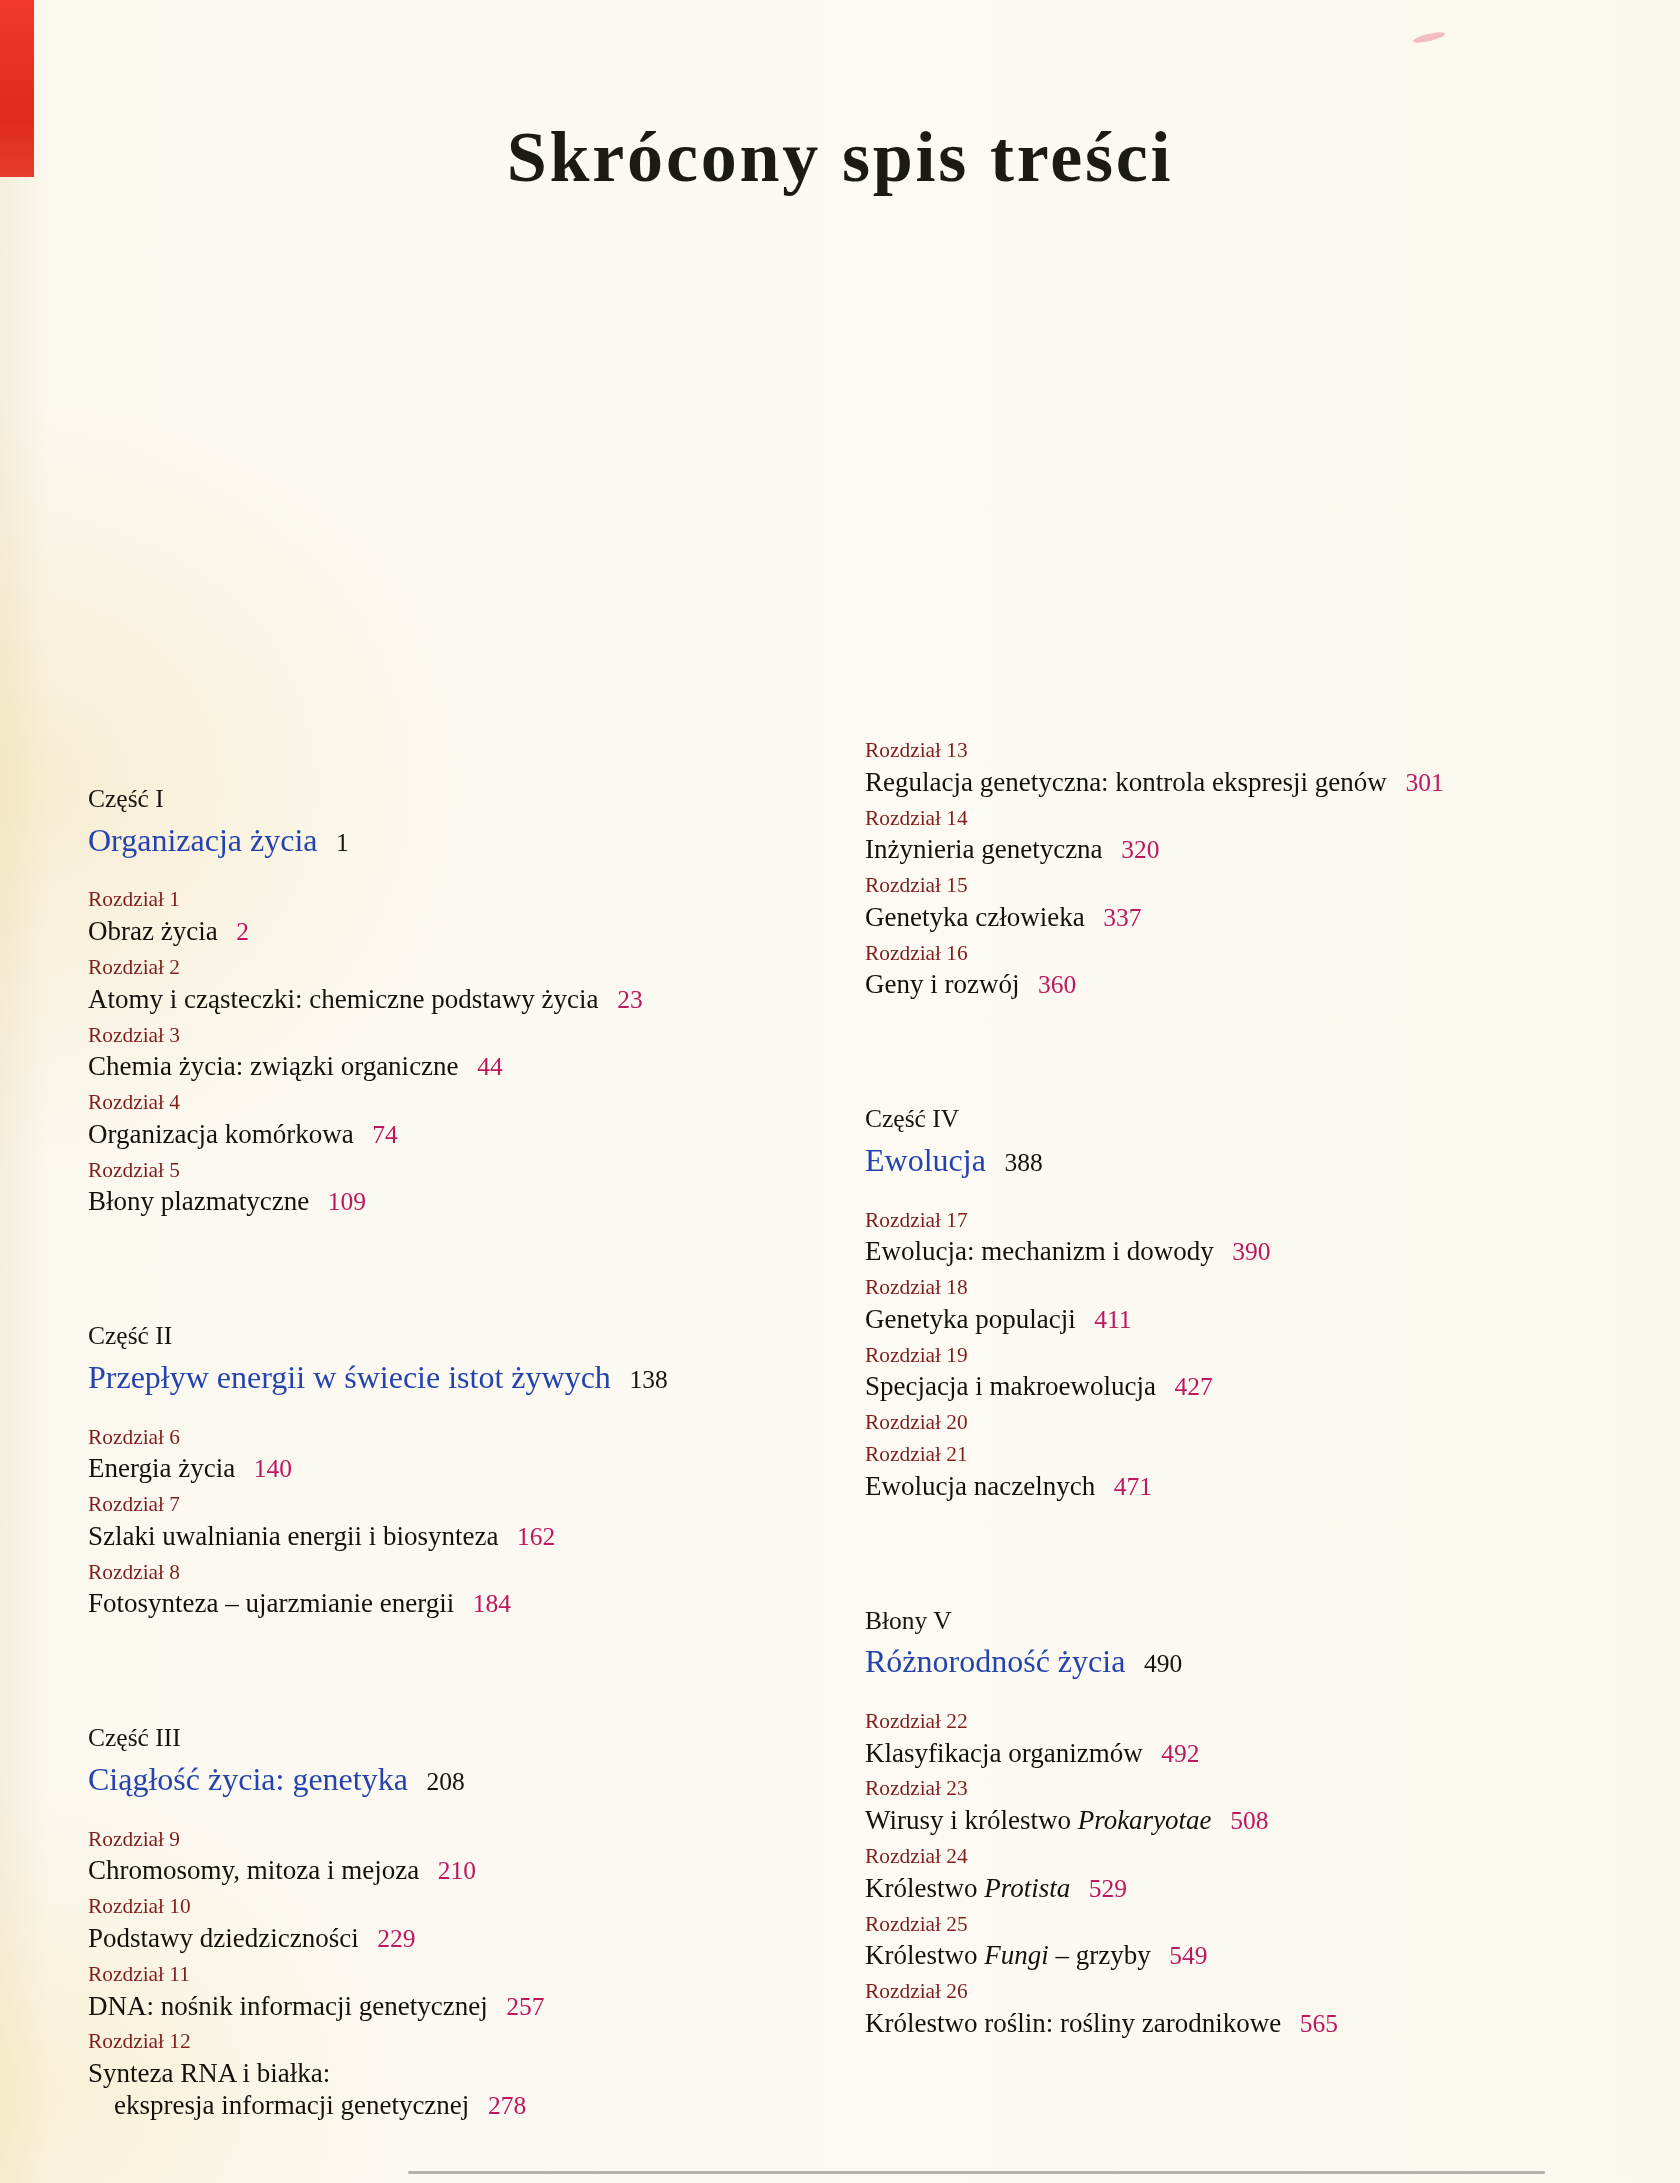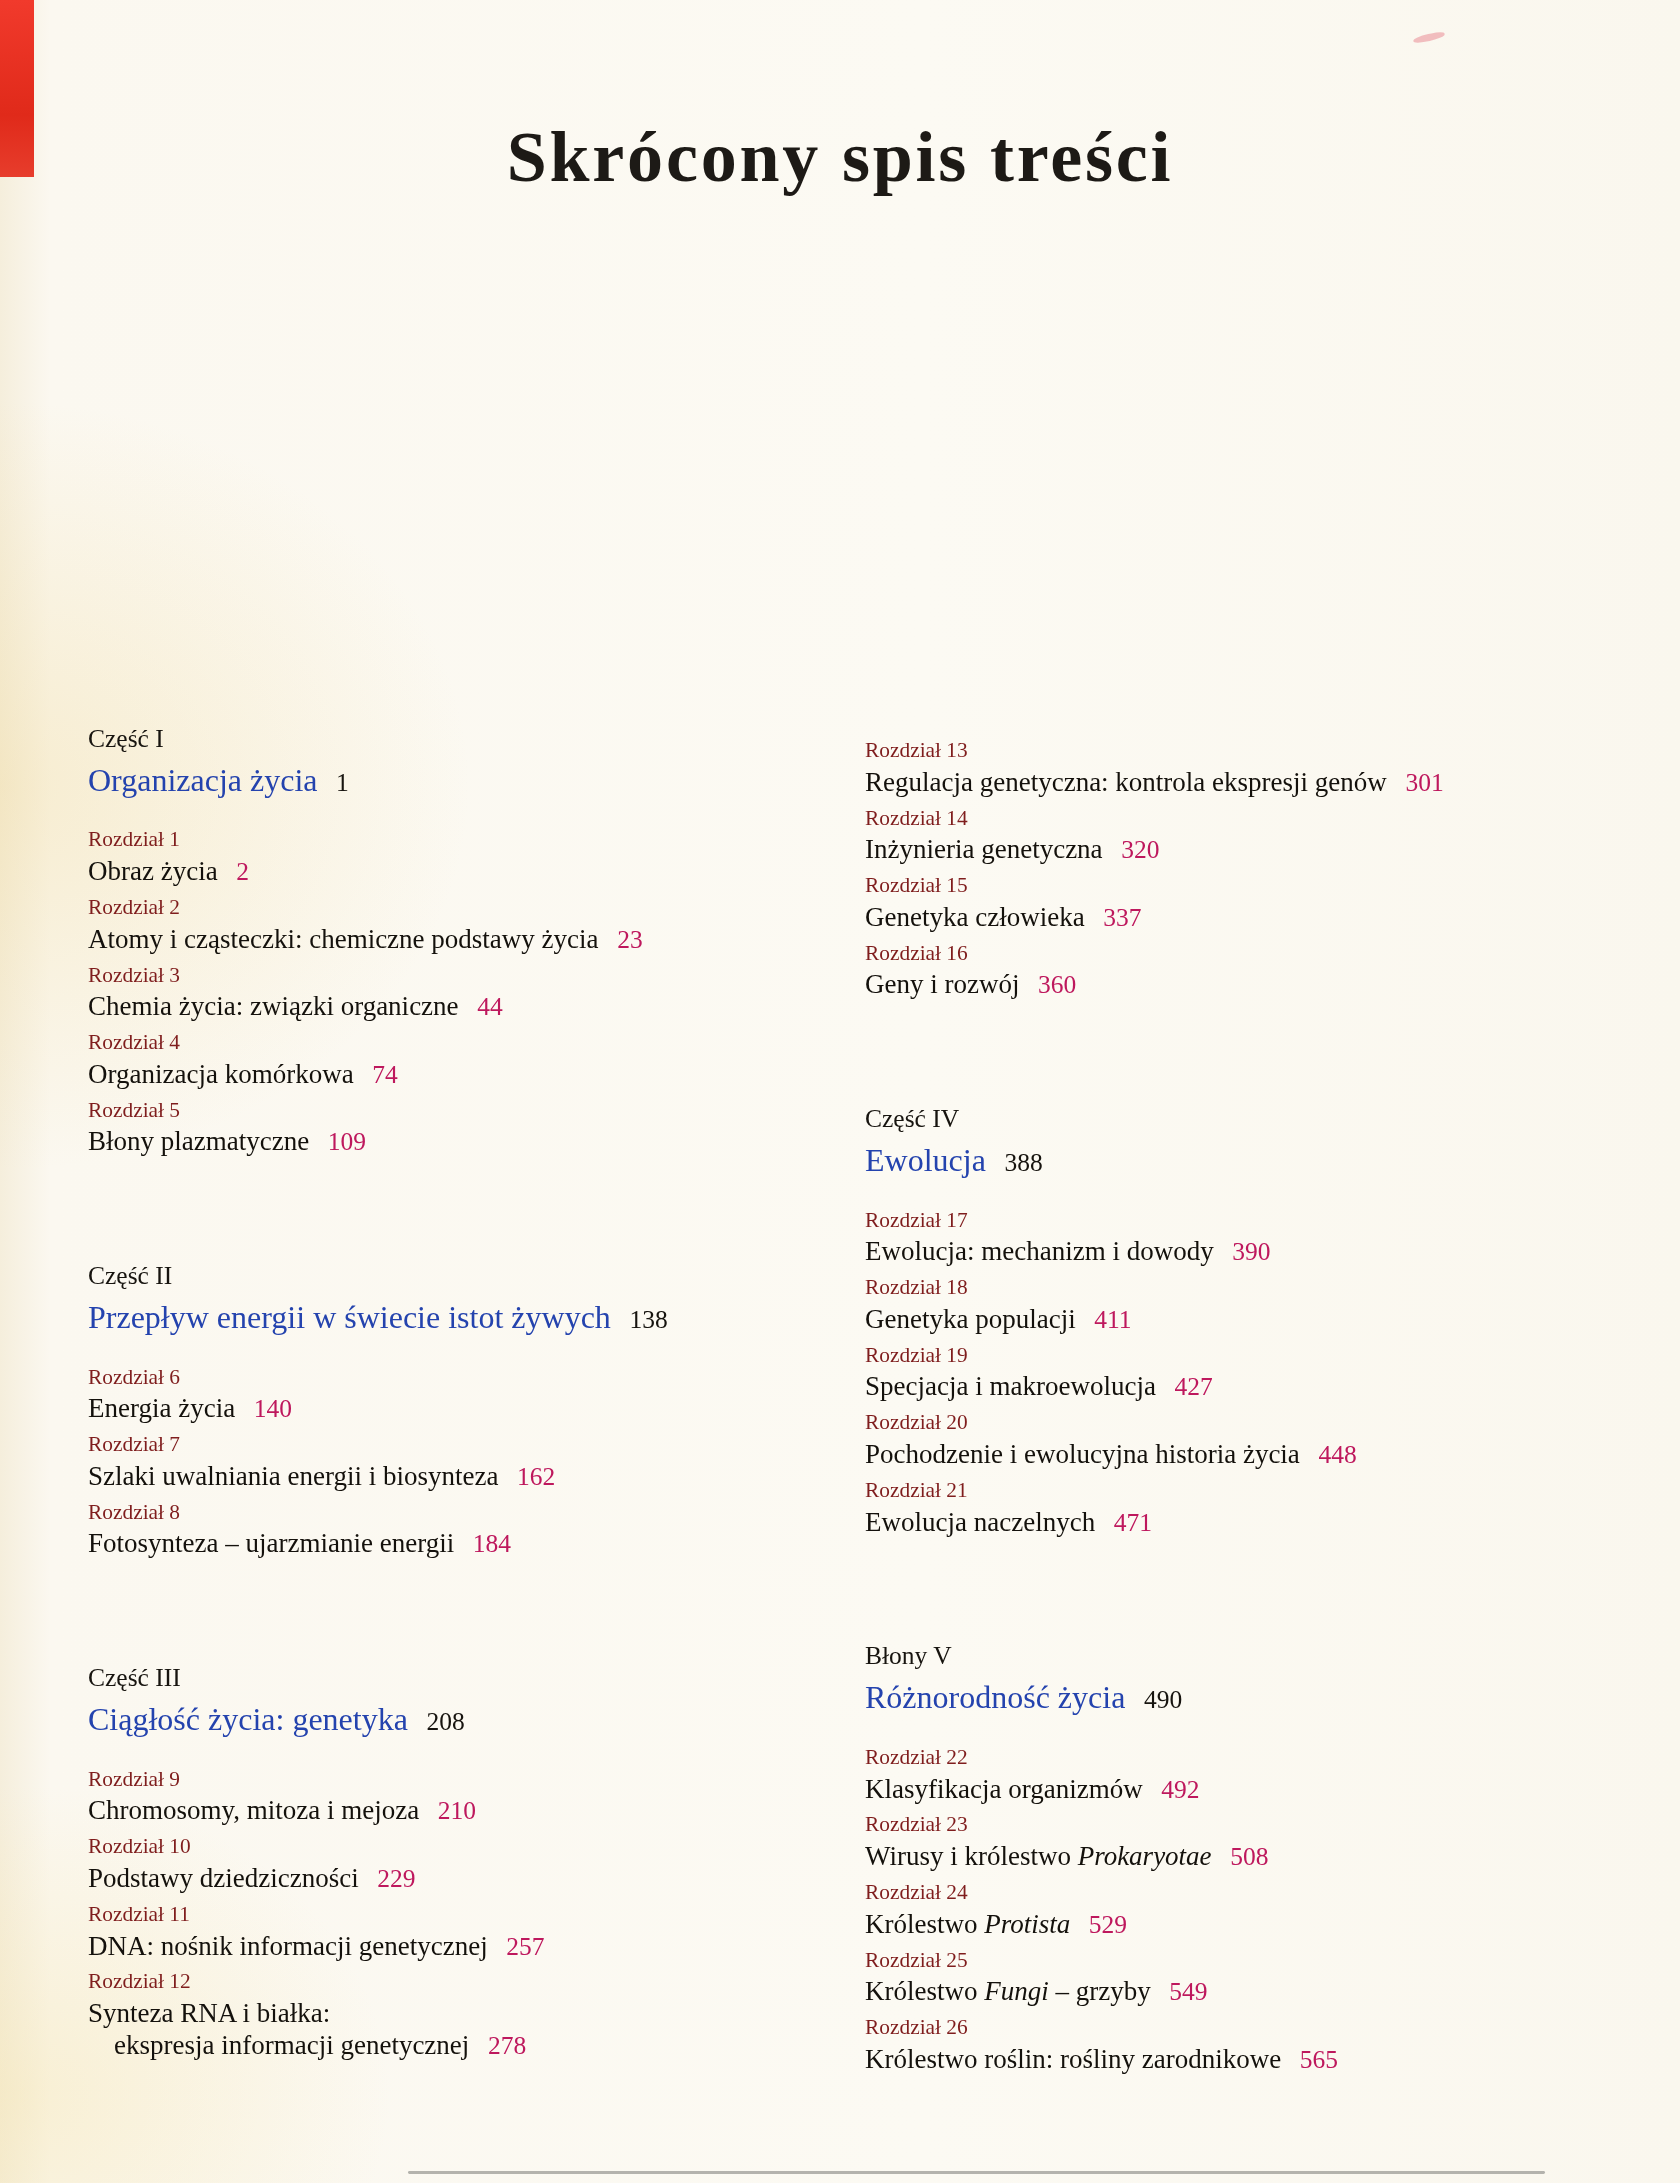--- a/index.html
+++ b/index.html
@@ -33,21 +33,21 @@
   .main-title {
     position:absolute; left:0; top:116px; width:100%;
     text-align:center;
     font-size:72px;
     font-weight:700;
     letter-spacing:2.8px;
     color:#1d1a16;
   }
 
   .col { position:absolute; }
-  .col-left  { left:88px;  top:724px; width:745px; }
+  .col-left  { left:88px;  top:784px; width:745px; }
   .col-right { left:865px; top:738px; width:786px; }
 
   .part { margin-top:103px; margin-bottom:29px; }
   .col-left .part:first-child { margin-top:0; }
   .part-label { font-size:25.5px; line-height:1.15; margin-bottom:8.3px; }
   .part-title {
     font-size:32px; line-height:1.15; white-space:nowrap;
     color:#2443ae;
   }
   .part-title .pg { font-size:25.5px; color:#17140f; }
@@ -170,21 +170,20 @@
   <div class="entry">
     <div class="lbl">Rozdział 18</div>
     <div class="ttl"><span>Genetyka populacji</span><span class="pg">411</span></div>
   </div>
   <div class="entry">
     <div class="lbl">Rozdział 19</div>
     <div class="ttl"><span>Specjacja i makroewolucja</span><span class="pg">427</span></div>
   </div>
   <div class="entry">
     <div class="lbl">Rozdział 20</div>
-    <div class="ttl"><span>Pochodzenie i ewolucyjna historia życia</span><span class="pg">448</span></div>
   </div>
   <div class="entry">
     <div class="lbl">Rozdział 21</div>
     <div class="ttl"><span>Ewolucja naczelnych</span><span class="pg">471</span></div>
   </div>
 
   <div class="part">
     <div class="part-label">Błony V</div>
     <div class="part-title"><span>Różnorodność życia</span><span class="pg">490</span></div>
   </div>

